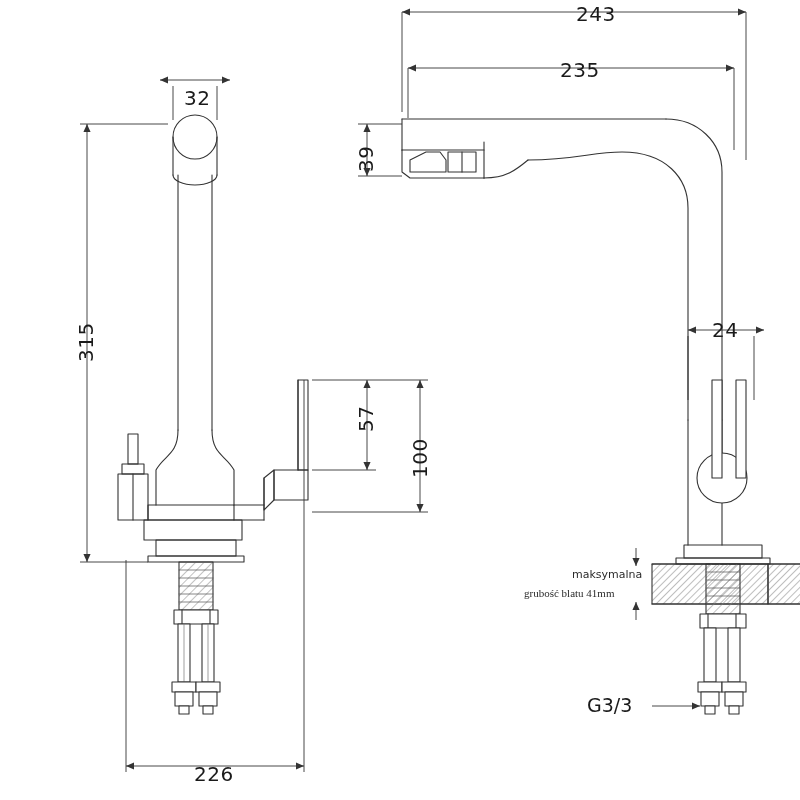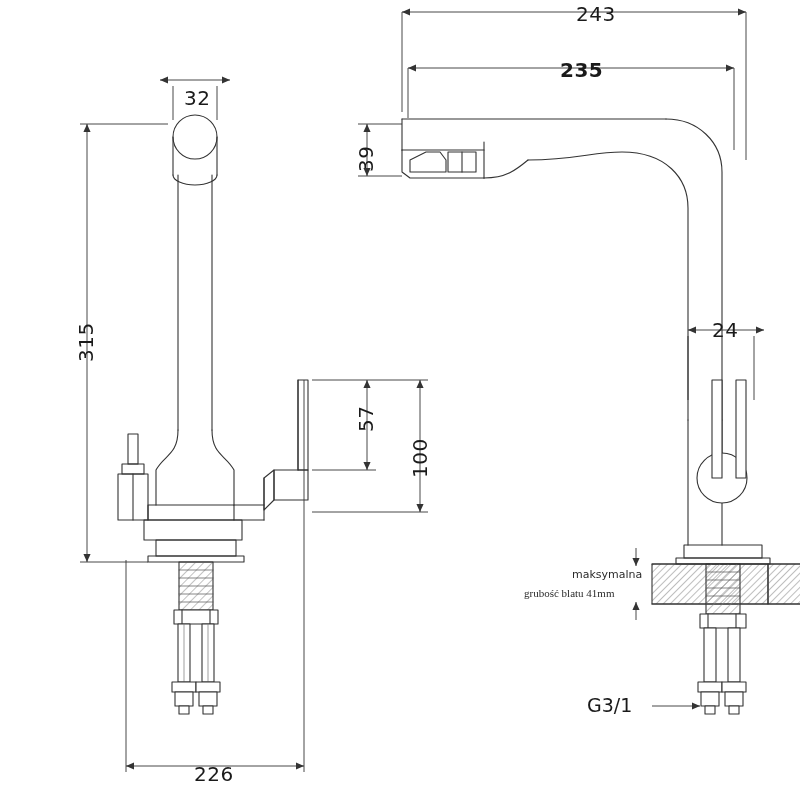--- a/index.html
+++ b/index.html
@@ -215,34 +215,34 @@
 
       <line x1="600" y1="548" x2="600" y2="566" marker-end="url(#arrR)"></line>
       <line x1="600" y1="620" x2="600" y2="602" marker-end="url(#arrR)"></line>
 
       <line x1="616" y1="706" x2="664" y2="706" marker-end="url(#arrR)"></line>
     </g>
   </svg>
 
   <div class="lbl dim-lbl" style="left:540px; top:2px;">243</div>
 
-  <div class="lbl dim-lbl" style="left:524px; top:58px;font-weight:bold;">235</div>
+  <div class="lbl dim-lbl" style="left:524px; top:58px;">235</div>
 
   <div class="lbl dim-lbl" style="left:148px; top:86px;text-align:center;">32</div>
 
   <div class="lbl dim-lbl vert" style="left:318px; top:172px;">39</div>
 
   <div class="lbl dim-lbl vert" style="left:38px; top:362px;">315</div>
 
   <div class="lbl dim-lbl vert" style="left:318px; top:432px;">57</div>
 
   <div class="lbl dim-lbl vert" style="left:372px; top:478px;">100</div>
 
   <div class="lbl dim-lbl" style="left:676px; top:318px;">24</div>
 
   <div class="lbl dim-lbl" style="left:158px; top:762px;">226</div>
 
   <div class="lbl note-lbl" style="left:536px; top:568px;">maksymalna</div>
   <div class="lbl note-lbl" style="left:488px; top:586px;font-family:Liberation Serif, serif;">grubość blatu 41mm</div>
 
-  <div class="lbl thread-lbl" style="left:551px; top:694px;">G3/1</div>
+  <div class="lbl thread-lbl" style="left:551px; top:694px;">G3/3</div>
 
 </div>
 
 </body></html>

